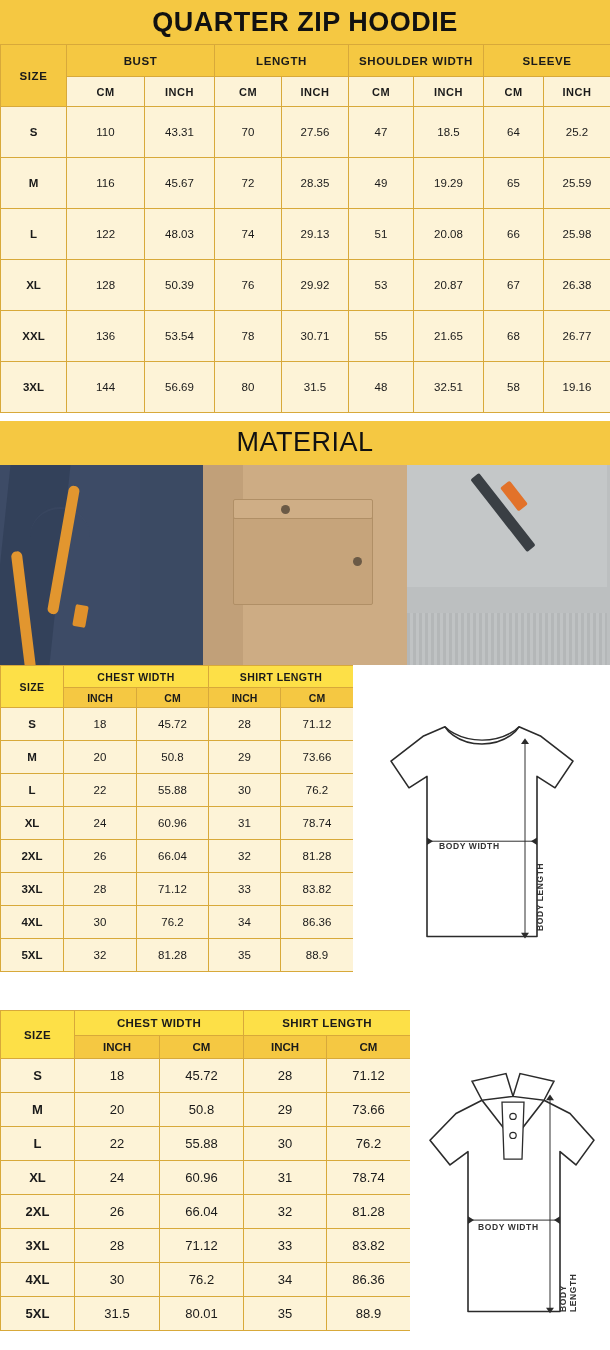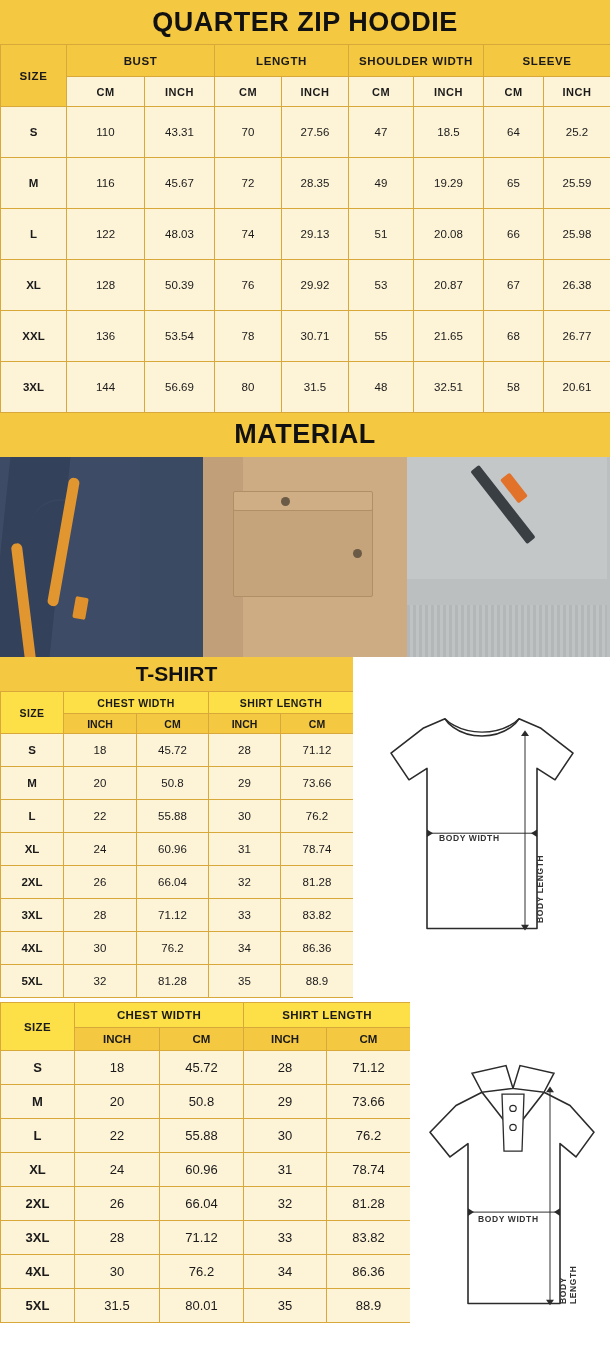--- a/index.html
+++ b/index.html
@@ -49,24 +49,25 @@
     height: 30px;
   }
   .hoodie-tbl tbody td { height: 51px; font-size: 11.5px; }
   .hoodie-tbl tbody td.sizecol { font-weight: bold; }
 
   
   .material-title {
     background: #f5c842;
     text-align: center;
     font-size: 27px;
-    font-weight: bold;
+    font-weight: normal;
     color: #111;
     padding: 6px 0 7px 0;
     letter-spacing: 0.5px;
+    margin-top: 8px;
   }
   .mat-row { display: flex; width: 100%; height: 200px; }
   .mat-cell { flex: 1 1 0; position: relative; overflow: hidden; }
   .mat-1 { background: #3b4a63; }
   .mat-2 { background: #cdac84; }
   .mat-3 { background: #b9bcbd; }
 
   
   .navy-body {
     position: absolute; left: -10px; top: 0; width: 150px; height: 200px;
@@ -277,21 +278,21 @@
       </tr>
       <tr>
         <td class="sizecol">3XL</td>
         <td>144</td>
         <td>56.69</td>
         <td>80</td>
         <td>31.5</td>
         <td>48</td>
         <td>32.51</td>
         <td>58</td>
-        <td>20.61</td>
+        <td>19.16</td>
       </tr>
     </tbody>
   </table>
 
   <div class="material-title">MATERIAL</div>
 
   <div class="mat-row">
     <div class="mat-cell mat-1">
       <div class="navy-body"></div>
       <div class="navy-dark"></div>
@@ -312,21 +313,20 @@
       <div class="gr-panel"></div>
       <div class="gr-light"></div>
       <div class="gr-ribbed"></div>
       <div class="pen"></div>
       <div class="pen-cap"></div>
     </div>
   </div>
 
   <div class="block">
     <div class="block-left">
-      <div class="sub-title tshirt-title">T-SHIRT</div>
       <table class="sz small-tbl">
         <colgroup>
           <col style="width:63px">
             <col style="width:73px">
             <col style="width:72px">
           <col style="width:72px">
             <col style="width:73px">
         </colgroup>
         <tbody>
           <tr class="h1">

